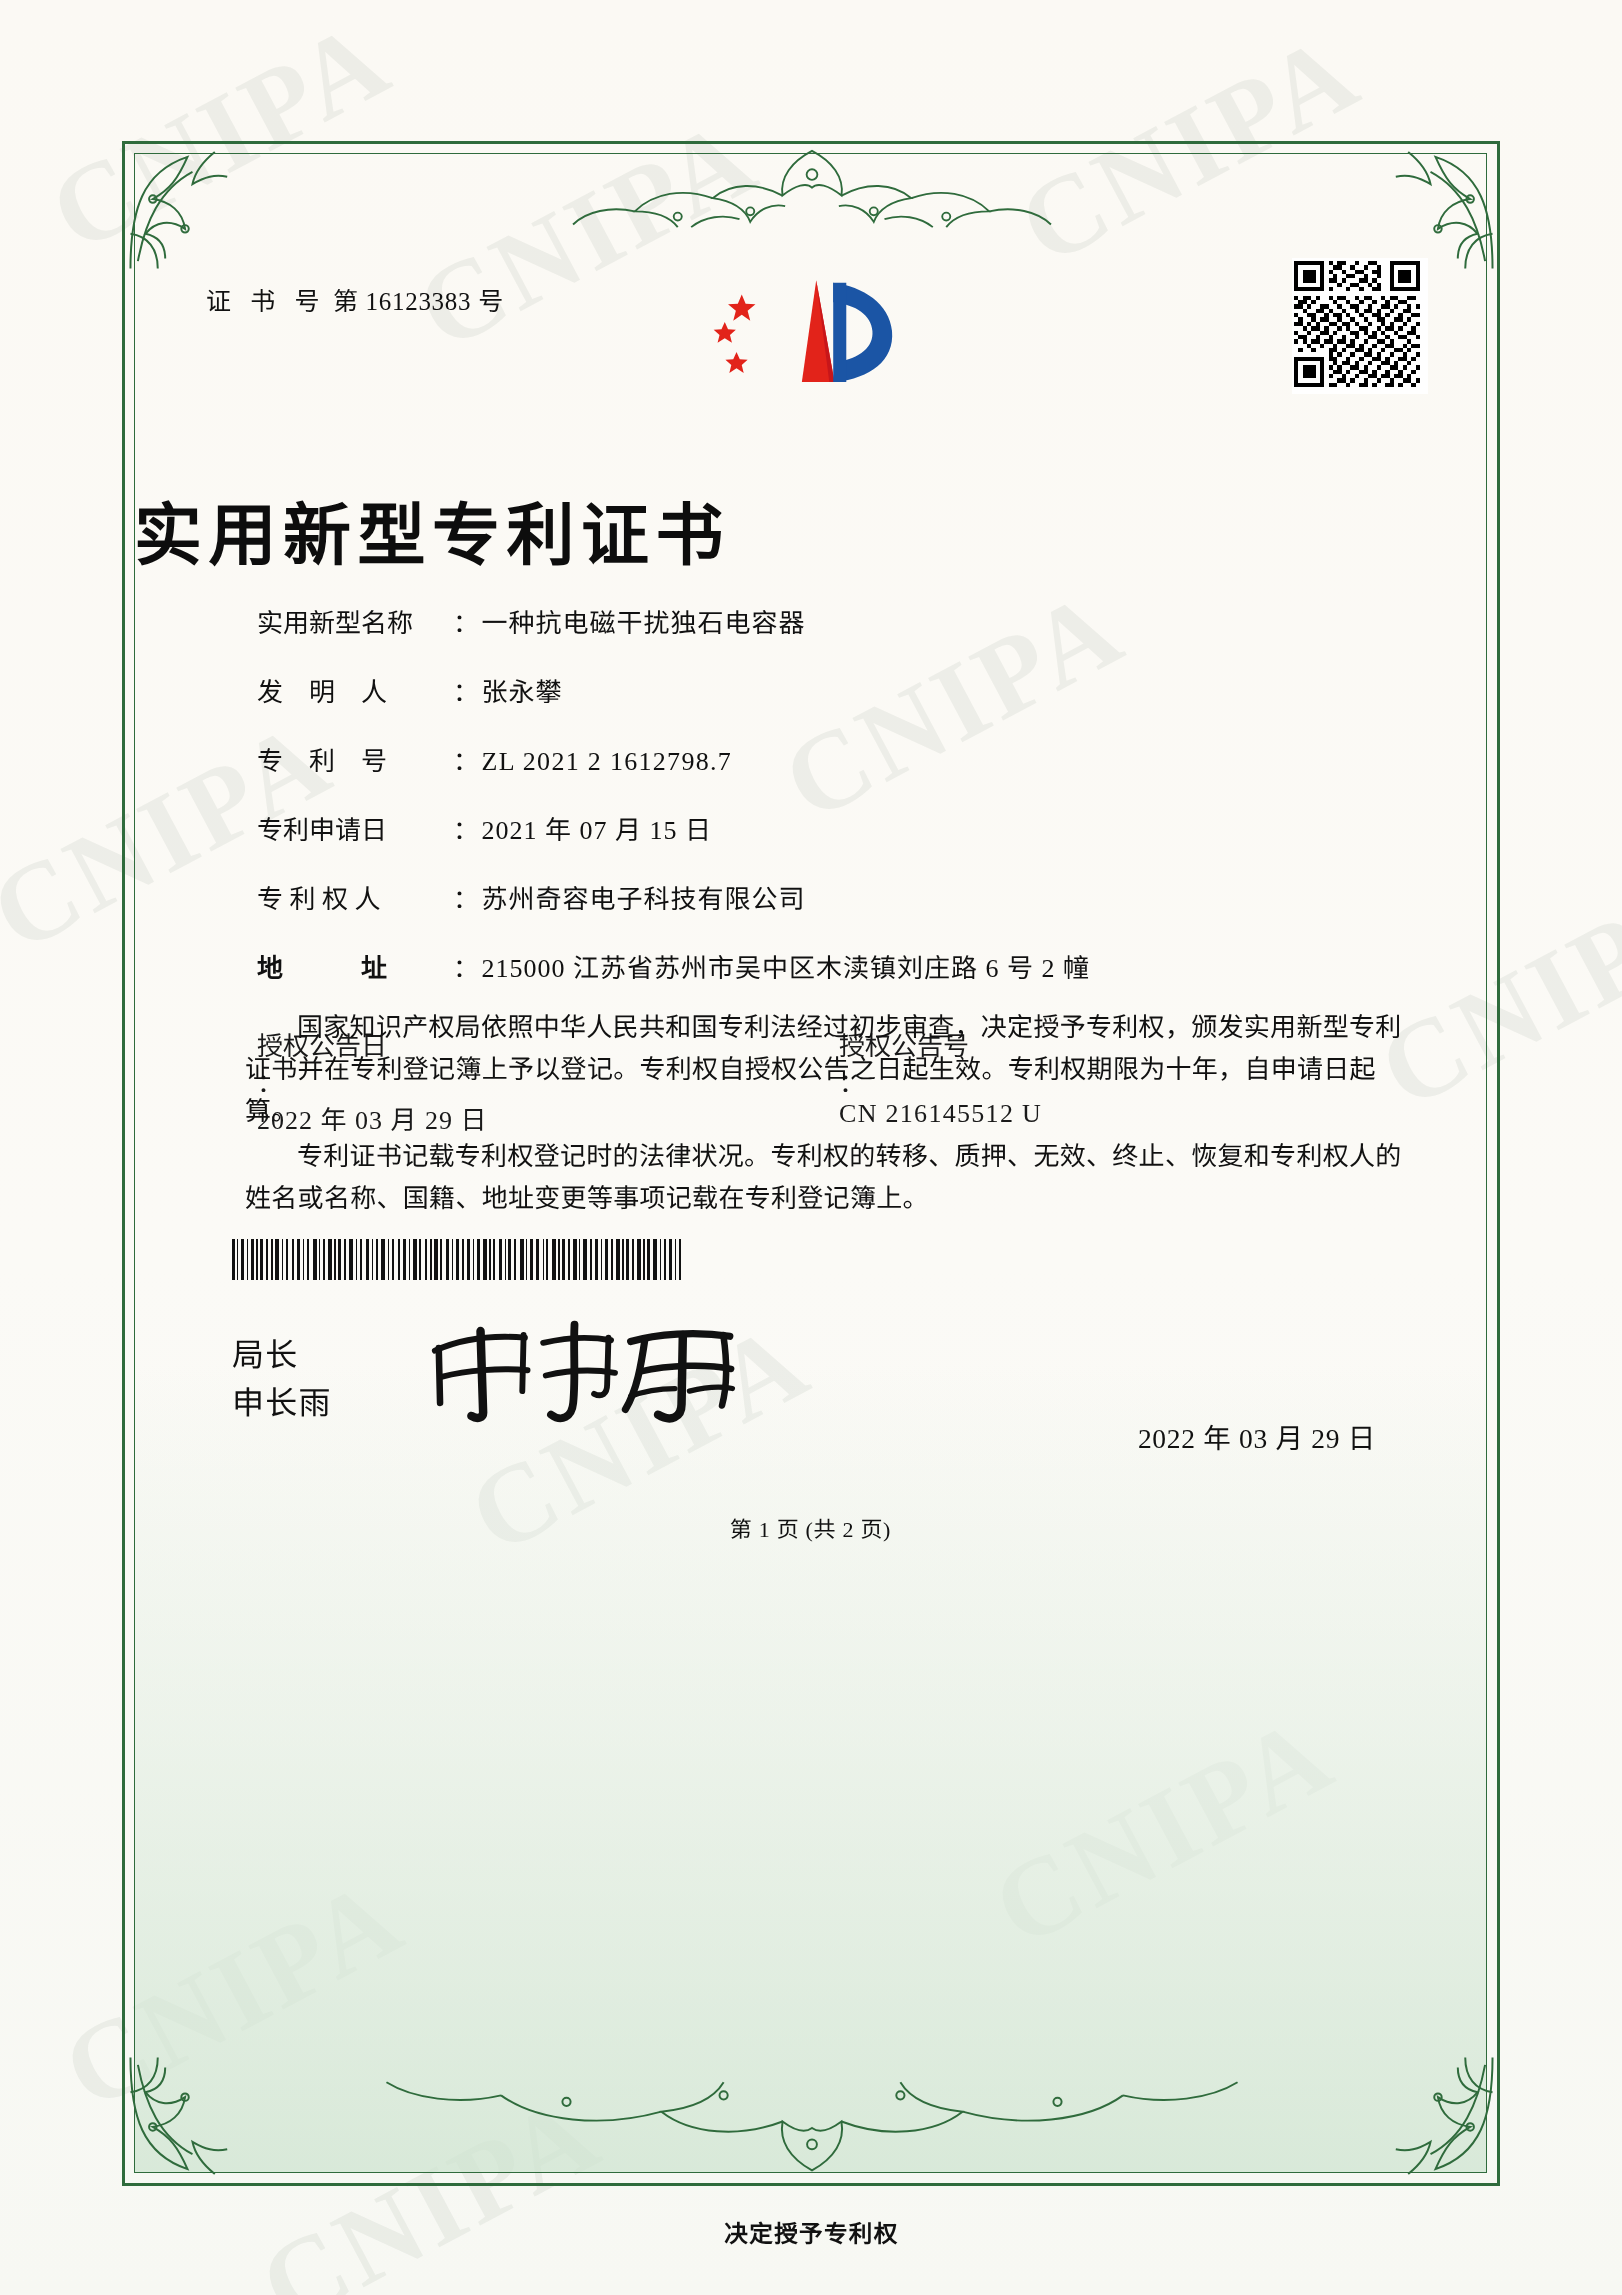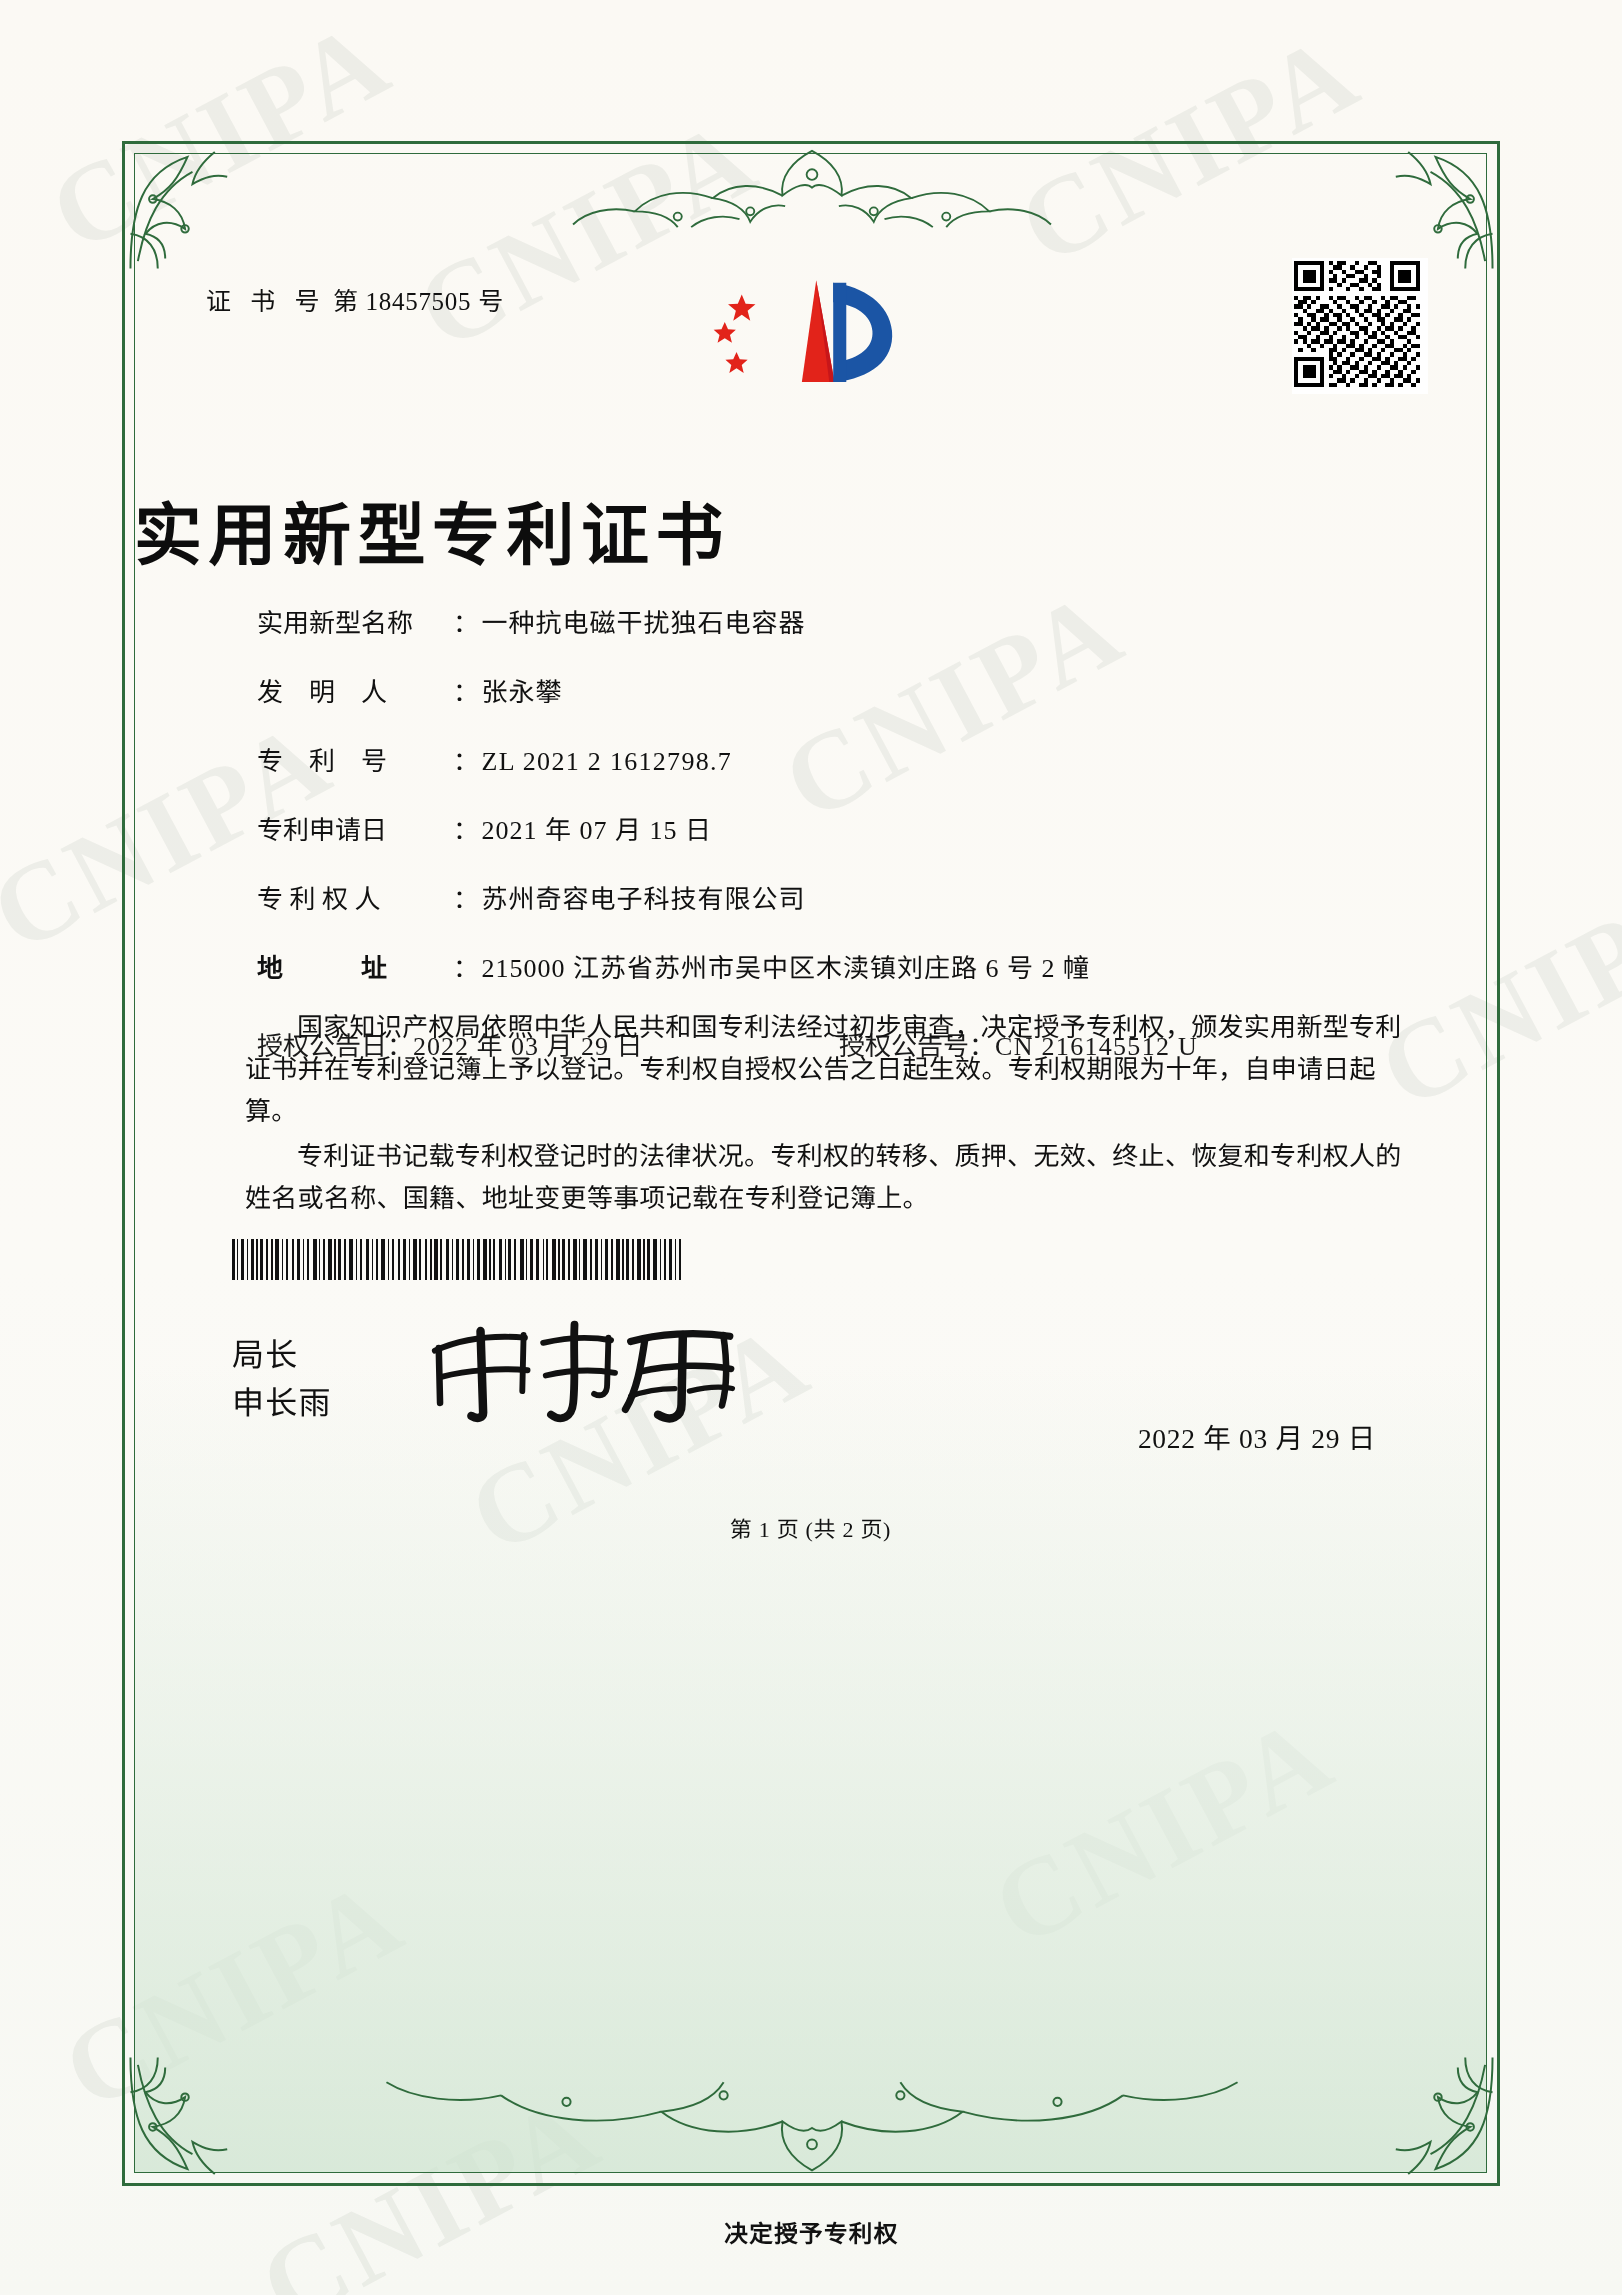--- a/index.html
+++ b/index.html
@@ -180,21 +180,21 @@
     flex: 0 0 auto;
     margin-right: 2.6px;
   }
   .f-value {
     flex: 1 1 auto;
     letter-spacing: 1px;
   }
   .f-value.mono { font-family: "Liberation Serif", serif; letter-spacing: 1.3px; }
 
   .row-split { display: flex; align-items: baseline; margin-bottom: 26px; }
-  .row-split .half { display: flex; align-items: baseline; font-size: 26px; }
+  .row-split .half { display: flex; align-items: baseline; font-size: 26px; flex-direction: column; }
   .row-split .half.first { flex: 0 0 582px; }
 
   .para {
     font-size: 26px;
     line-height: 1.62;
     text-indent: 52px;
     margin: 0 0 2.6px 0;
     color: #111;
     letter-spacing: 0.3px;
   }
@@ -357,21 +357,21 @@
       <circle cx="354" cy="50" r="2.5"></circle>
       <circle cx="150" cy="46" r="2.5"></circle>
       <circle cx="450" cy="46" r="2.5"></circle>
     </g>
   </svg>
 
   <div class="content">
 
     <div class="cert-no">
       <span class="lbl">证 书 号</span>
-      <span>第 18457505 号</span>
+      <span>第 16123383 号</span>
     </div>
 
     <svg class="emblem" viewBox="0 0 420 300">
 
       <g fill="#e2231a">
         <polygon points="104,62 110,76 125,77 113,87 117,102 104,93 91,102 95,87 83,77 98,76"></polygon>
         <polygon points="78,104 83,115 95,116 86,124 89,136 78,129 67,136 70,124 61,116 73,115"></polygon>
         <polygon points="96,150 101,161 113,162 104,170 107,182 96,175 85,182 88,170 79,162 91,161"></polygon>
       </g>
 

